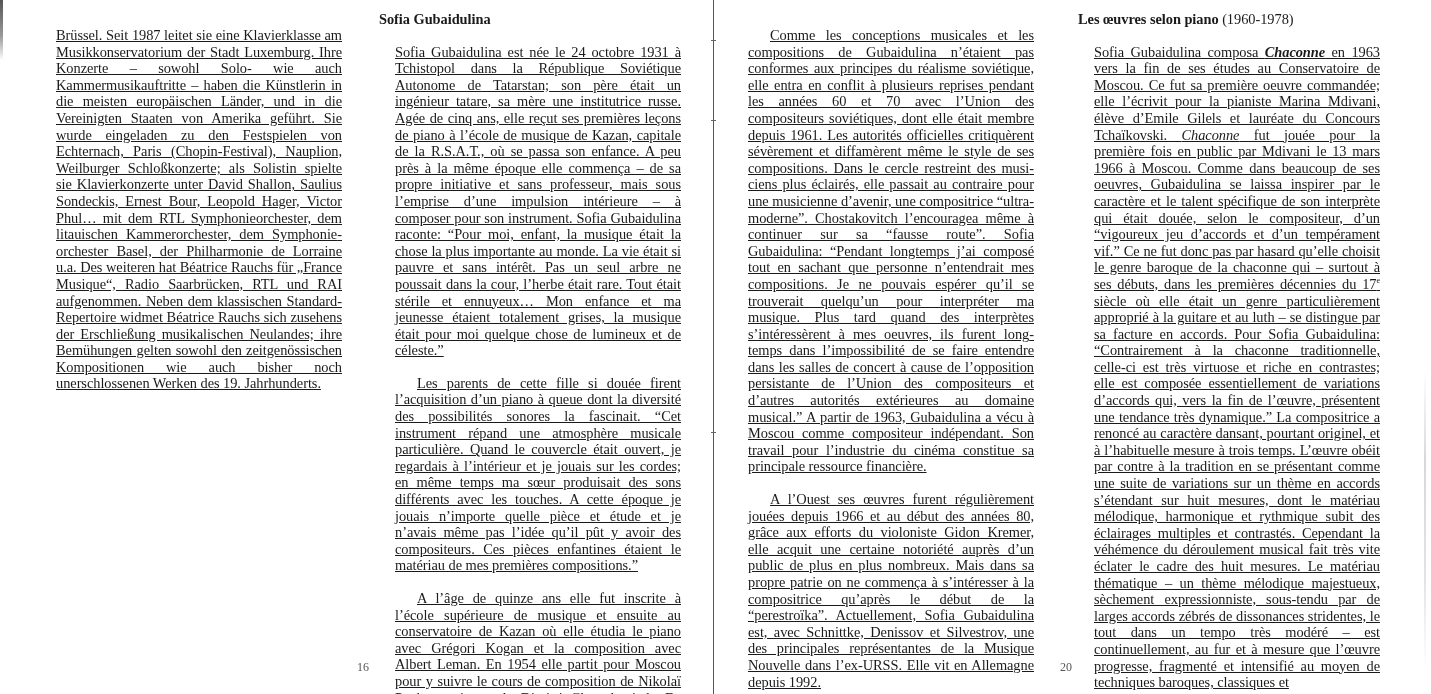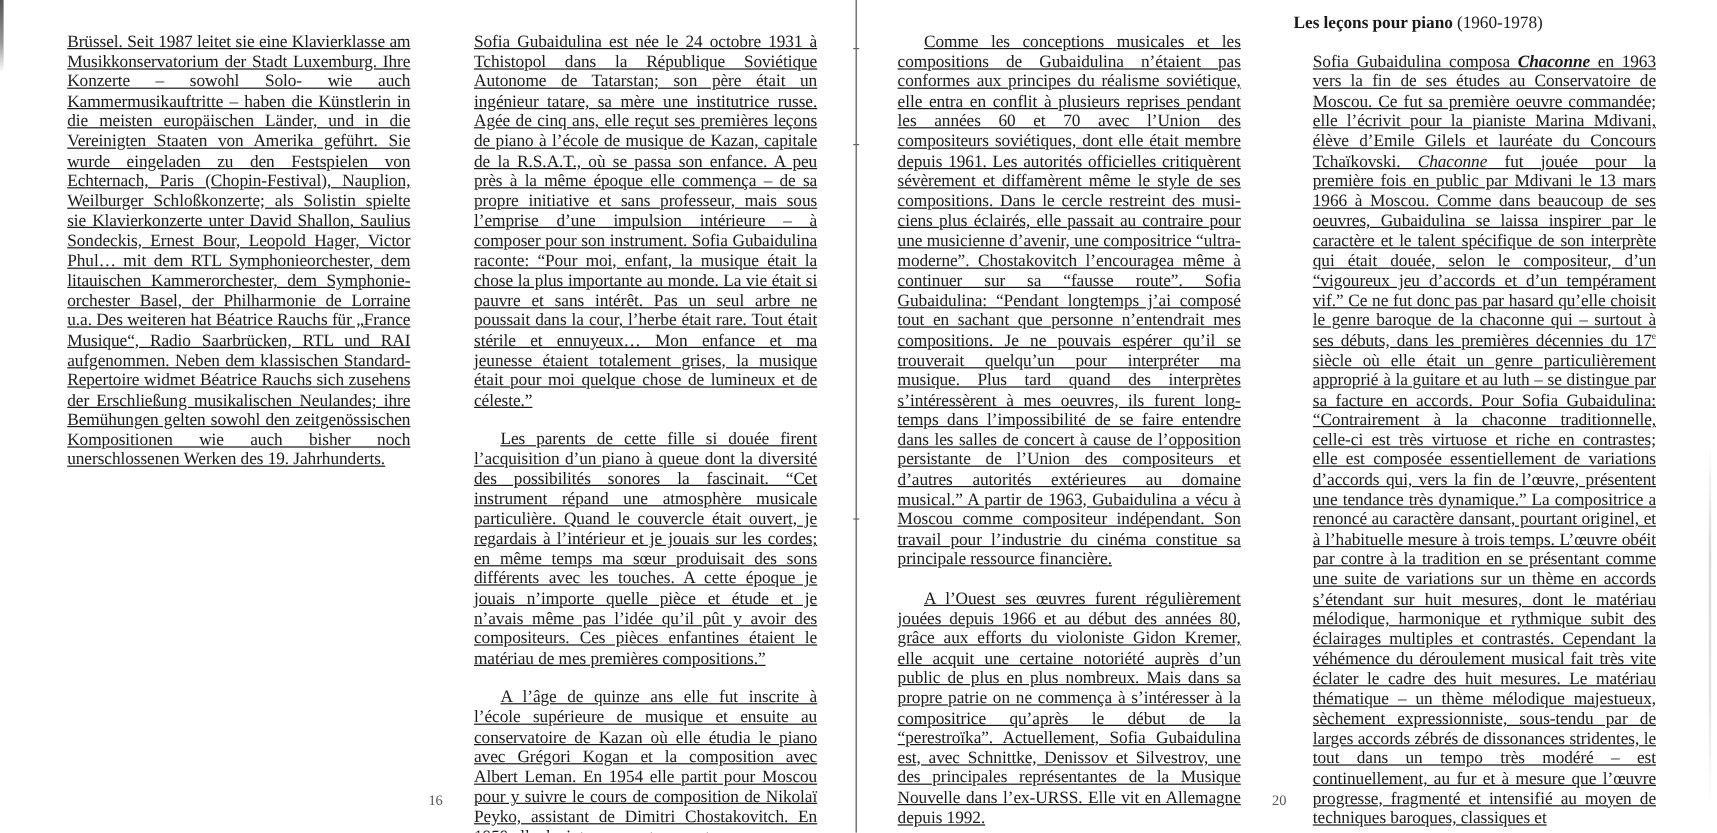--- a/index.html
+++ b/index.html
@@ -52,35 +52,36 @@
 <div class="fold-tick" style="top:120px"></div>
 <div class="fold-tick" style="top:432px"></div>
 <div class="right-edge"></div>
 
 <div class="page">
   <div class="col" id="col-1">
     <p>Brüssel. Seit 1987 leitet sie eine Klavierklasse am Musikkonservatorium der Stadt Luxemburg. Ihre Konzerte – sowohl Solo- wie auch Kammermusik­auftritte – haben die Künstlerin in die meisten euro­päischen Länder, und in die Vereinigten Staaten von Amerika geführt. Sie wurde eingeladen zu den Fest­spielen von Echternach, Paris (Chopin-Festival), Nauplion, Weilburger Schloßkonzerte; als Solistin spielte sie Klavierkonzerte unter David Shallon, Saulius Sondeckis, Ernest Bour, Leopold Hager, Victor Phul… mit dem RTL Symphonieorchester, dem litauischen Kammerorchester, dem Symphonie­orchester Basel, der Philharmonie de Lorraine u.a. Des weiteren hat Béatrice Rauchs für „France Mu­sique“, Radio Saarbrücken, RTL und RAI aufge­nommen. Neben dem klassischen Standard-Reper­toire widmet Béatrice Rauchs sich zusehens der Erschließung musikalischen Neulandes; ihre Be­mühungen gelten sowohl den zeitgenössischen Kompositionen wie auch bisher noch unerschlosse­nen Werken des 19. Jahrhunderts.</p>
   </div>
 
   <div class="col" id="col-2">
+    <div class="heading">Sofia Gubaidulina</div>
     <p>Sofia Gubaidulina est née le 24 octobre 1931 à Tchis­topol dans la République Soviétique Autonome de Tatarstan; son père était un ingénieur tatare, sa mère une institutrice russe. Agée de cinq ans, elle reçut ses premières leçons de piano à l’école de musique de Kazan, capitale de la R.S.A.T., où se passa son en­fance. A peu près à la même époque elle commença – de sa propre initiative et sans professeur, mais sous l’emprise d’une impulsion intérieure – à composer pour son instrument. Sofia Gubaidulina raconte: “Pour moi, enfant, la musique était la chose la plus importante au monde. La vie était si pauvre et sans intérêt. Pas un seul arbre ne poussait dans la cour, l’herbe était rare. Tout était stérile et ennuyeux… Mon enfance et ma jeunesse étaient totalement grises, la musique était pour moi quelque chose de lumi­neux et de céleste.”</p>
     <p class="indent">Les parents de cette fille si douée firent l’acqui­sition d’un piano à queue dont la diversité des possi­bilités sonores la fascinait. “Cet instrument répand une atmosphère musicale particulière. Quand le cou­vercle était ouvert, je regardais à l’intérieur et je jouais sur les cordes; en même temps ma sœur pro­duisait des sons différents avec les touches. A cette époque je jouais n’importe quelle pièce et étude et je n’avais même pas l’idée qu’il pût y avoir des com­positeurs. Ces pièces enfantines étaient le matériau de mes premières compositions.”</p>
     <p class="indent">A l’âge de quinze ans elle fut inscrite à l’école supérieure de musique et ensuite au conservatoire de Kazan où elle étudia le piano avec Grégori Kogan et la composition avec Albert Leman. En 1954 elle partit pour Moscou pour y suivre le cours de compo­sition de Nikolaï Peyko, assistant de Dimitri Chosta­kovitch. En 1959 elle devint pour quatre ans sta­</p>
   </div>
 
   <div class="page-num" id="page-num-16">16</div>
 </div>
 
 <div class="page">
   <div class="col" id="col-3">
     <p class="indent">Comme les conceptions musicales et les compo­sitions de Gubaidulina n’étaient pas conformes aux principes du réalisme soviétique, elle entra en conflit à plusieurs reprises pendant les années 60 et 70 avec l’Union des compositeurs soviétiques, dont elle était membre depuis 1961. Les autorités officielles cri­tiquèrent sévèrement et diffamèrent même le style de ses compositions. Dans le cercle restreint des musi­ciens plus éclairés, elle passait au contraire pour une musicienne d’avenir, une compositrice “ultra­moderne”. Chostakovitch l’encouragea même à con­tinuer sur sa “fausse route”. Sofia Gubaidulina: “Pendant longtemps j’ai composé tout en sachant que personne n’entendrait mes compositions. Je ne pouvais espérer qu’il se trouverait quelqu’un pour interpréter ma musique. Plus tard quand des inter­prètes s’intéressèrent à mes oeuvres, ils furent long­temps dans l’impossibilité de se faire entendre dans les salles de concert à cause de l’opposition persis­tante de l’Union des compositeurs et d’autres auto­rités extérieures au domaine musical.” A partir de 1963, Gubaidulina a vécu à Moscou comme compo­siteur indépendant. Son travail pour l’industrie du ci­néma constitue sa principale ressource financière.</p>
     <p class="indent">A l’Ouest ses œuvres furent régulièrement jouées depuis 1966 et au début des années 80, grâce aux efforts du violoniste Gidon Kremer, elle acquit une certaine notoriété auprès d’un public de plus en plus nombreux. Mais dans sa propre patrie on ne commença à s’intéresser à la compositrice qu’après le début de la “perestroïka”. Actuellement, Sofia Gu­baidulina est, avec Schnittke, Denissov et Silvestrov, une des principales représentantes de la Musique Nouvelle dans l’ex-URSS. Elle vit en Allemagne depuis 1992.</p>
   </div>
 
   <div class="col" id="col-4">
     <div>
-      <span class="heading">Les leçons pour piano</span><span class="heading-sub"> (1960-1978)</span>
+      <span class="heading">Les œuvres selon piano</span><span class="heading-sub"> (1960-1978)</span>
     </div>
     <p><span>Sofia Gubaidulina composa </span><span class="bi">Chaconne</span><span> en 1963 vers la fin de ses études au Conservatoire de Moscou. Ce fut sa première oeuvre commandée; elle l’écrivit pour la pianiste Marina Mdivani, élève d’Emile Gilels et lauréate du Concours Tchaïkovski. </span><span class="it">Cha­conne</span><span> fut jouée pour la première fois en public par Mdivani le 13 mars 1966 à Moscou. Comme dans beaucoup de ses oeuvres, Gubaidulina se laissa inspirer par le caractère et le talent spécifique de son interprète qui était douée, selon le compositeur, d’un “vigoureux jeu d’accords et d’un tempérament vif.” Ce ne fut donc pas par hasard qu’elle choisit le genre baroque de la chaconne qui – surtout à ses débuts, dans les premières décennies du 17</span><sup style="font-size:8px;line-height:0">e</sup><span> siècle où elle était un genre particulièrement approprié à la guitare et au luth – se distingue par sa facture en accords. Pour Sofia Gubaidulina: “Contrairement à la cha­conne traditionnelle, celle-ci est très virtuose et riche en contrastes; elle est composée essentiellement de variations d’accords qui, vers la fin de l’œuvre, présentent une tendance très dynamique.” La compositrice a renoncé au caractère dansant, pour­tant originel, et à l’habituelle mesure à trois temps. L’œuvre obéit par contre à la tradition en se pré­sentant comme une suite de variations sur un thème en accords s’étendant sur huit mesures, dont le maté­riau mélodique, harmonique et rythmique subit des éclairages multiples et contrastés. Cependant la véhé­mence du déroulement musical fait très vite éclater le cadre des huit mesures. Le matériau thématique – un thème mélodique majestueux, sèchement ex­pressionniste, sous-tendu par de larges accords zébrés de dissonances stridentes, le tout dans un tempo très modéré – est continuellement, au fur et à mesure que l’œuvre progresse, fragmenté et intensi­fié au moyen de techniques baroques, classiques et</span></p>
   </div>
 
   <div class="page-num" id="page-num-17">20</div>
 </div>
 
 </body></html>

